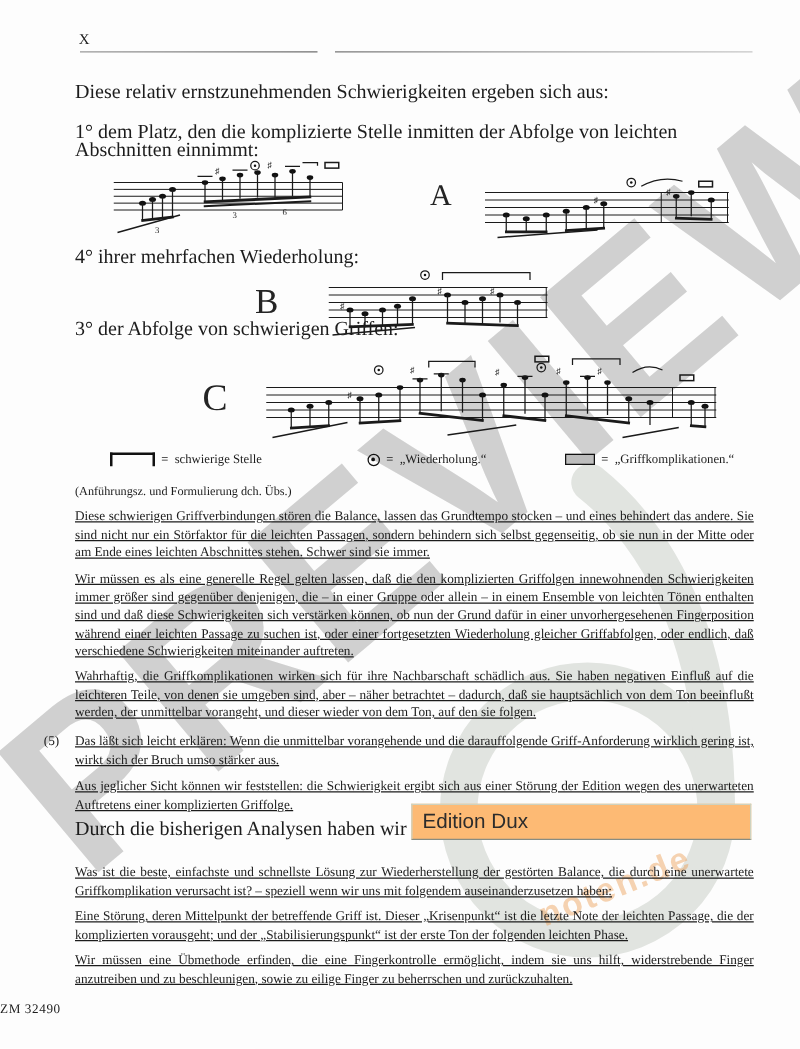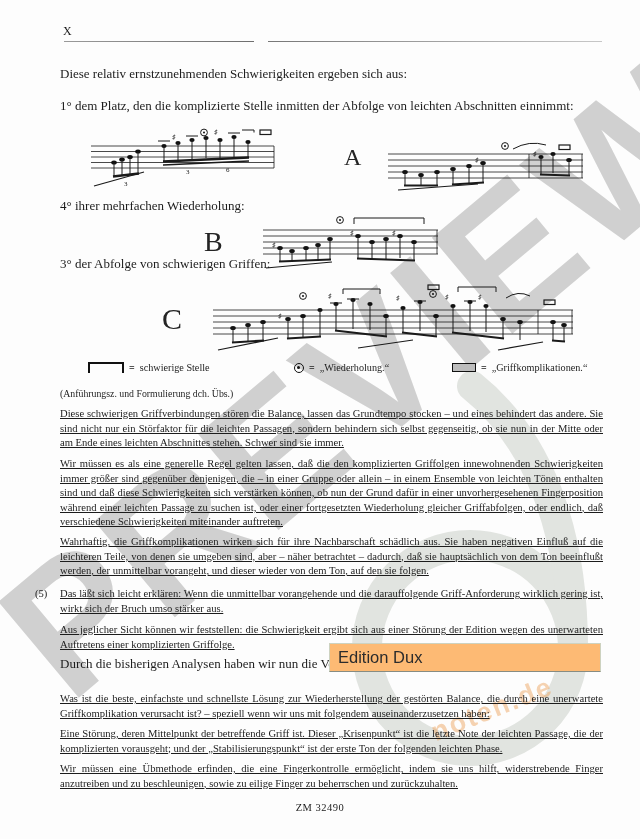--- a/index.html
+++ b/index.html
@@ -29,40 +29,40 @@
     font-weight:700;font-size:27px;letter-spacing:2px;
     color:#ec9f56;opacity:.45;
     transform:rotate(-22deg);
   }
   
   .content{position:absolute;inset:0;z-index:2;}
   .hdr-x{position:absolute;left:63px;top:24px;font-size:12px;}
   .hdr-line{position:absolute;top:41px;height:1px;background:#8a8a8a;}
   .hdr-line.seg1{left:64px;width:190px;background:linear-gradient(to right,#9a9a9a,#6e6e6e);}
   .hdr-line.seg2{left:268px;width:334px;background:linear-gradient(to right,#777,#aaa 60%,#c7c7c7);}
-  .tline{position:absolute;left:60px;width:543px;font-size:13px;line-height:14.5px;}
+  .tline{position:absolute;left:60px;width:543px;font-size:16px;line-height:14.5px;}
   .para{position:absolute;left:60px;width:543px;font-size:10.6px;line-height:14.5px;text-align:justify;text-decoration:underline;}
   .p-marker{position:absolute;left:-25px;top:0;}
   .ex-label{position:absolute;font-family:"Liberation Serif",serif;color:#242424;}
   .lbl-a{left:344px;top:144px;font-size:24px;font-weight:400;}
   .lbl-b{left:204px;top:226px;font-size:28px;}
   .lbl-c{left:162px;top:302px;font-size:30px;}
   .music{position:absolute;}
   
   .legend-item{position:absolute;top:362px;font-size:10.2px;display:flex;align-items:center;gap:5px;}
   .li-1{left:88px;}
   .li-2{left:294px;}
   .li-3{left:452px;}
   .sym-bracket{width:32px;height:9px;border-top:2px solid #111;border-left:2px solid #111;border-right:2px solid #111;}
   .sym-eq{font-size:10px;font-weight:700;}
   .sym-circdot{width:8px;height:8px;border:1.6px solid #111;border-radius:50%;position:relative;}
   .sym-circdot::after{content:"";position:absolute;left:2.2px;top:2.2px;width:3px;height:3px;background:#111;border-radius:50%;}
   .sym-rect{width:22px;height:7px;border:1.6px solid #111;background:#bdbdbd;}
   .legend-note{position:absolute;top:388px;left:60px;width:525px;text-align:left;font-size:9.8px;}
-  .footer{position:absolute;top:802px;left:0;width:640px;text-align:center;font-size:10.5px;letter-spacing:.5px;}
+  .footer{position:absolute;top:802px;left:0;width:640px;font-size:10.5px;letter-spacing:.5px;}
   
   .tooltip{
     position:absolute;left:329px;top:643px;width:272px;height:29px;z-index:5;
     background:#fdba74;
     border:1px solid #cdd2c0;border-bottom:1px solid #878c82;
     box-sizing:border-box;
     font-family:"Liberation Sans", sans-serif;
     font-size:16.5px;color:#2c2c2c;
     line-height:26px;padding-left:8px;
     white-space:nowrap;overflow:hidden;

